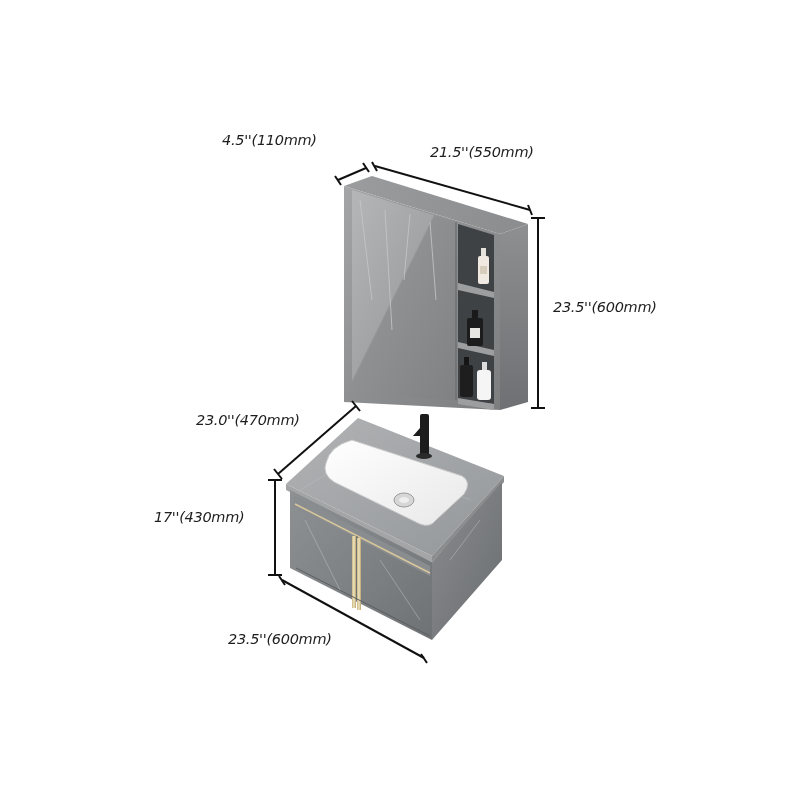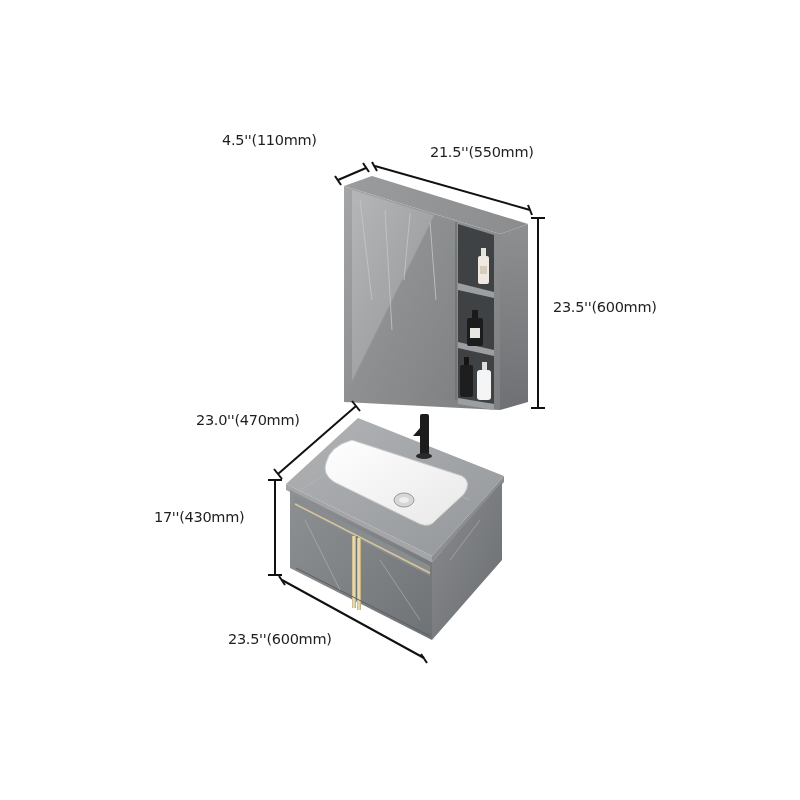--- a/index.html
+++ b/index.html
@@ -1,17 +1,17 @@
 <!DOCTYPE html>
 <html><head>
   <meta charset="utf-8">
   <style>
     html, body { margin: 0; padding: 0; background: #ffffff; }
     body { width: 800px; height: 800px; position: relative; overflow: hidden; font-family: "DejaVu Sans", sans-serif; }
-    .stage { position: absolute; left: 0; top: 0; width: 800px; height: 571px; }
+    .stage { position: absolute; left: 0; top: 0; width: 800px; height: 571px; font-style: italic; }
     .dim-label {
       position: absolute;
       font-family: "DejaVu Sans", sans-serif;
       font-size: 14.5px;
       color: #1e1e1e;
       letter-spacing: -0.3px;
       white-space: nowrap;
       line-height: 1;
     }
     svg { position: absolute; left: 0; top: 0; }

